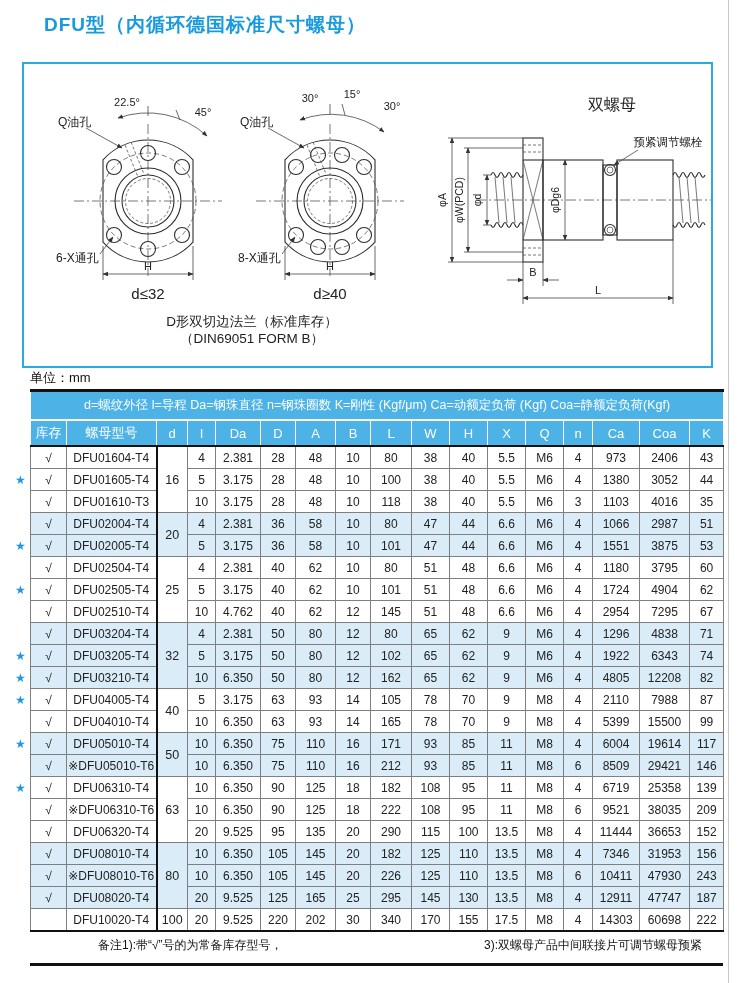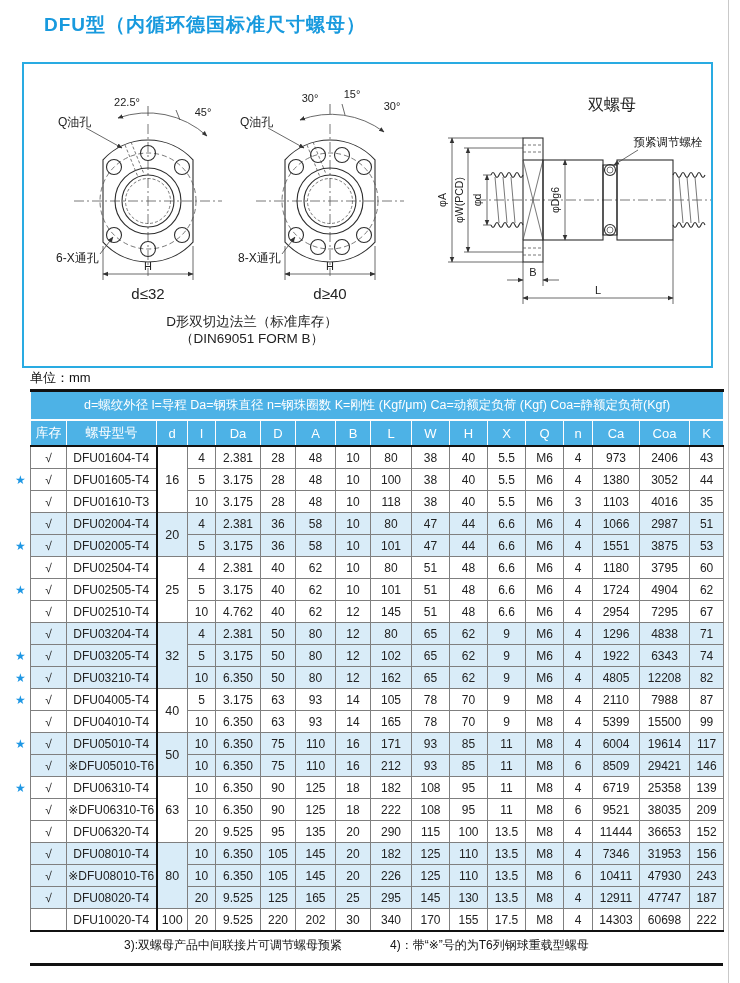--- a/index.html
+++ b/index.html
@@ -645,18 +645,18 @@
           <td>M8</td>
           <td>4</td>
           <td>14303</td>
           <td>60698</td>
           <td>222</td>
         </tr>
       </tbody>
   </table>
 
   <div class="notes">
+    <span class="n-left1">备注1):带“√”号的为常备库存型号，</span>
     <span class="n-left2">3):双螺母产品中间联接片可调节螺母预紧</span>
-    <span>4)：带“※”号的为T6列钢球重载型螺母</span>
   </div>
 </div>
 
 <div class="scan-edge"></div>
 
 </body></html>

